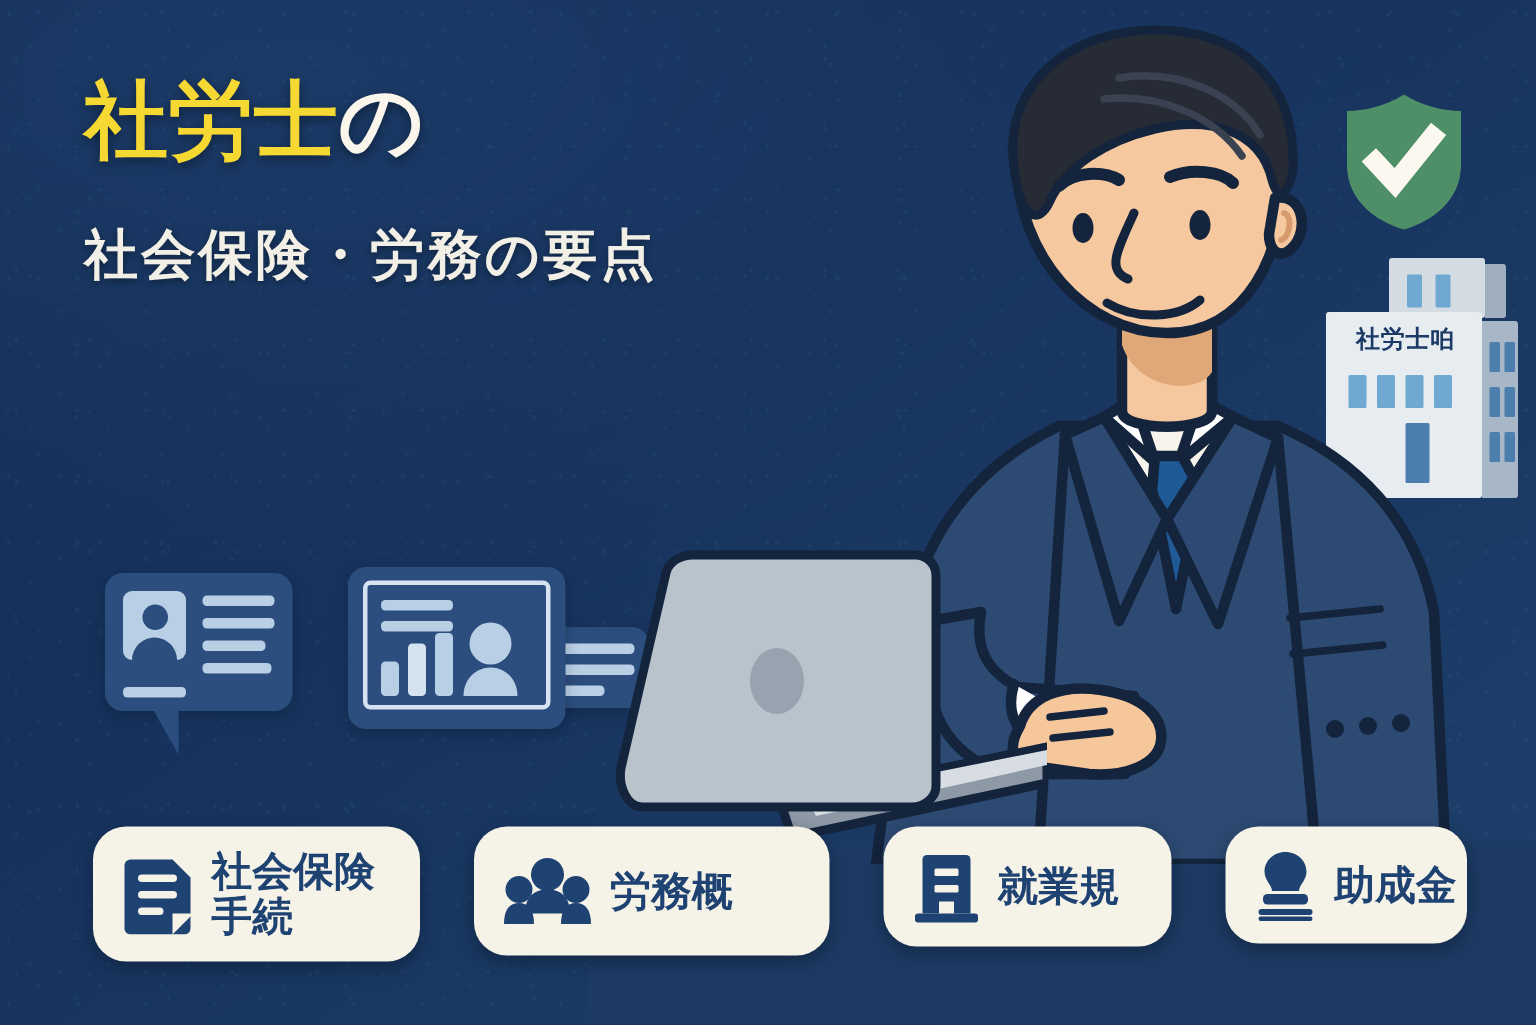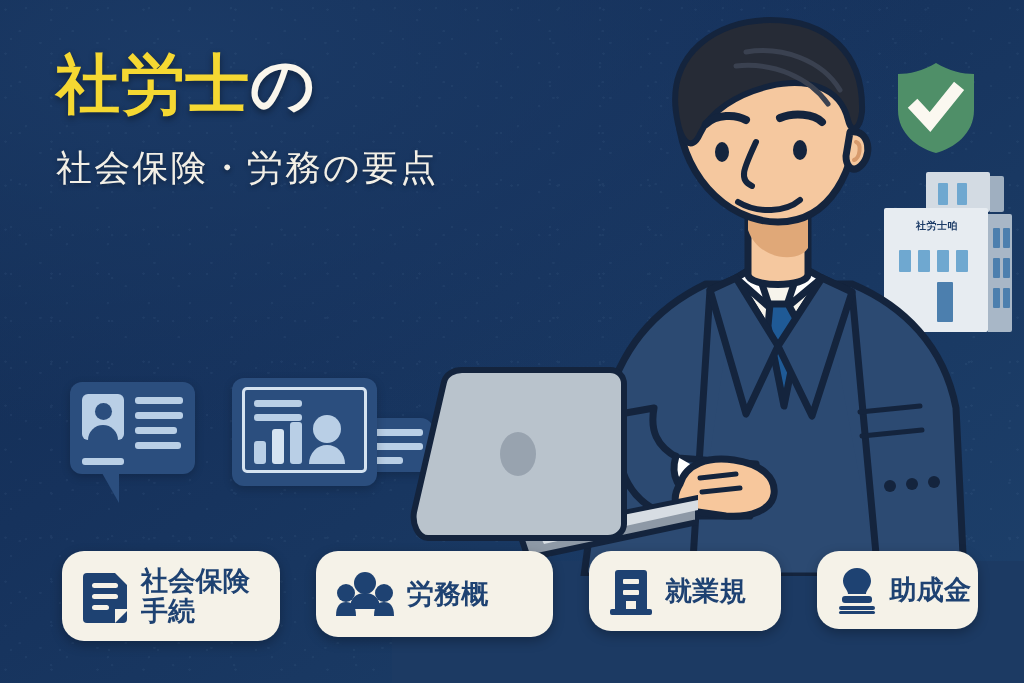--- a/index.html
+++ b/index.html
@@ -33,28 +33,28 @@
     background-size:46px 44px, 53px 51px, 41px 59px, 61px 43px, 49px 47px, 57px 55px;
   }
 
   
   .headline{ position:absolute; left:56px; top:52px; z-index:20; }
   .line1, .line2{
     font-weight:900; letter-spacing:.01em;
     line-height:1.0; white-space:nowrap;
     text-shadow:0 3px 7px rgba(0,0,0,.40);
   }
-  .line1{ font-size:64px; }
+  .line1{ font-size:56px; }
   .line2{ font-size:74px; margin-top:14px; }
   .tx-yellow{ color:#F5D832; }
   .tx-cream { color:#FAF6EC; }
   .tx-cyan  { color:#6BBCDE; }
   .sub{
-    margin-top:28px;
-    font-size:36px; font-weight:400; color:#F2EFE6;
+    margin-top:38px;
+    font-size:36px; font-weight:700; color:#F2EFE6;
     letter-spacing:.06em; white-space:nowrap;
     text-shadow:0 2px 5px rgba(0,0,0,.38);
   }
 
   
   .bubble{ position:absolute; z-index:12; }
   .bubble .body{
     background:#2B4E7E; border-radius:12px;
     position:relative; box-shadow:0 3px 10px rgba(0,0,0,.2);
   }
@@ -103,21 +103,21 @@
   }
   .bldg-side{
     position:absolute; left:112px; top:42px; width:24px; height:118px;
     background:#A8B7C7; border-radius:0 2px 2px 0;
   }
   .sign{
     position:absolute; left:14px; top:6px; width:78px; height:24px;
     display:flex; align-items:center; justify-content:center;
   }
   .sign span{
-    font-size:10px; font-weight:800; color:#1B3A66; letter-spacing:.5px;
+    font-size:16px; font-weight:800; color:#1B3A66; letter-spacing:.5px;
     white-space:nowrap;
   }
   .win{ position:absolute; background:#6FA8D0; border-radius:1px; }
   .win.dk{ background:#4C7FAE; }
 
   
   #trust-shield{ position:absolute; left:893px; top:60px; width:86px; height:96px; z-index:14; }
 
   
   #desk-surface{

